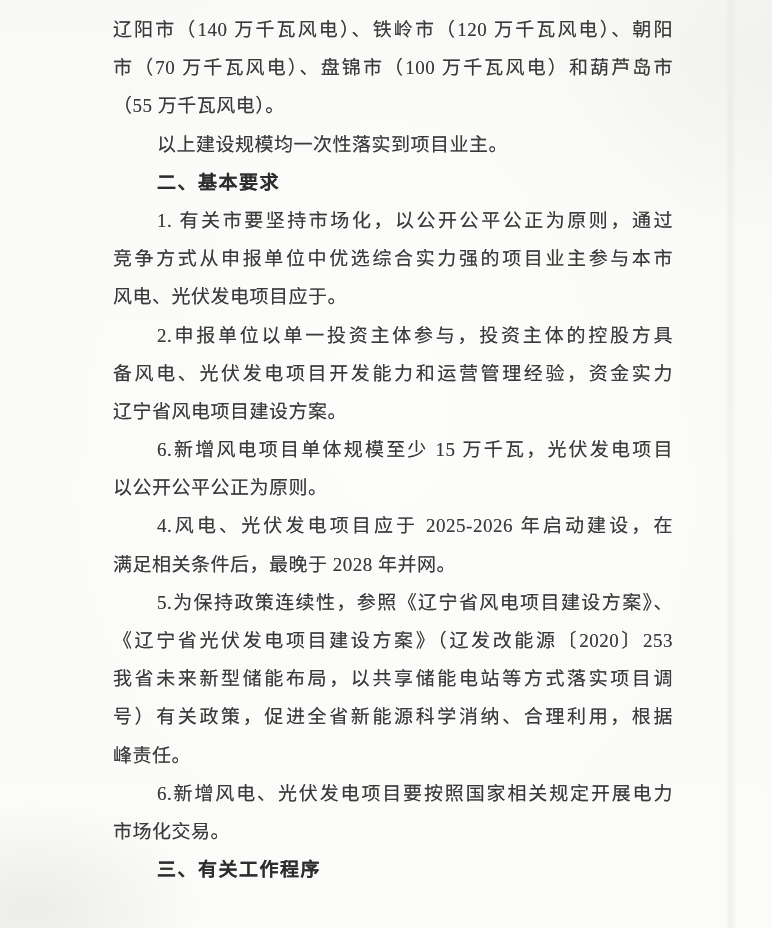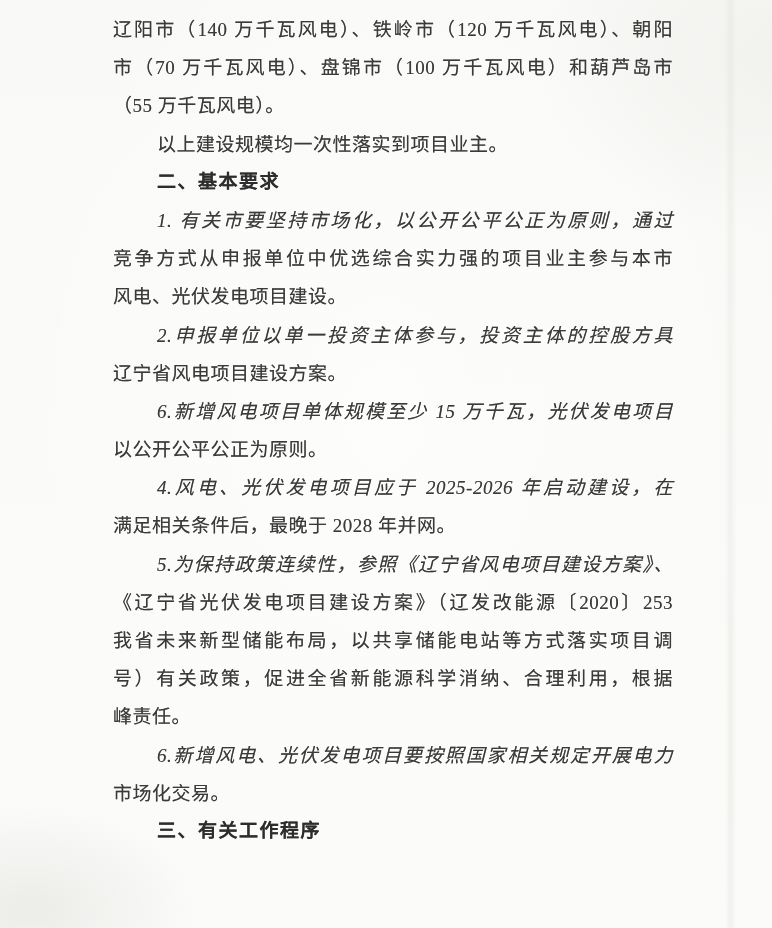--- a/index.html
+++ b/index.html
@@ -43,44 +43,45 @@
   }
   
   .line.e {
     text-align: left;
     text-align-last: left;
   }
   
   .line.ind {
     padding-left: 44px;
   }
-  .line.ind.j { width: 516px; font-style: italic; }
+  .line.ind.j { width: 516px; }
   
   .line.head {
-    font-family: Liberation Mono, monospace;
+    font-family: Liberation Sans, sans-serif;
     font-weight: 700;
     color: #2d2d2d;
     letter-spacing: 1.5px;
     text-shadow: 0 0 0.5px rgba(45,45,45,0.7);
   }
 </style>
 </head>
 <body>
 
 <div class="page">
   <div class="textblock">
     <div class="line j">辽阳市（140 万千瓦风电）、铁岭市（120 万千瓦风电）、朝阳</div>
     <div class="line j">市（70 万千瓦风电）、盘锦市（100 万千瓦风电）和葫芦岛市</div>
     <div class="line e">（55 万千瓦风电）。</div>
     <div class="line e ind">以上建设规模均一次性落实到项目业主。</div>
     <div class="line head e ind">二、基本要求</div>
     <div class="line j ind">1. 有关市要坚持市场化，以公开公平公正为原则，通过</div>
     <div class="line j">竞争方式从申报单位中优选综合实力强的项目业主参与本市</div>
-    <div class="line e">风电、光伏发电项目建设。</div>
+    <div class="line e">风电、光伏发电项目应于。</div>
     <div class="line j ind">2.申报单位以单一投资主体参与，投资主体的控股方具</div>
+    <div class="line j">备风电、光伏发电项目开发能力和运营管理经验，资金实力</div>
     <div class="line e">辽宁省风电项目建设方案。</div>
     <div class="line j ind">6.新增风电项目单体规模至少 15 万千瓦，光伏发电项目</div>
     <div class="line e">以公开公平公正为原则。</div>
     <div class="line j ind">4.风电、光伏发电项目应于 2025-2026 年启动建设，在</div>
     <div class="line e">满足相关条件后，最晚于 2028 年并网。</div>
     <div class="line j ind">5.为保持政策连续性，参照《辽宁省风电项目建设方案》、</div>
     <div class="line j">《辽宁省光伏发电项目建设方案》（辽发改能源〔2020〕253</div>
     <div class="line j">我省未来新型储能布局，以共享储能电站等方式落实项目调</div>
     <div class="line j">号）有关政策，促进全省新能源科学消纳、合理利用，根据</div>
     <div class="line e">峰责任。</div>

